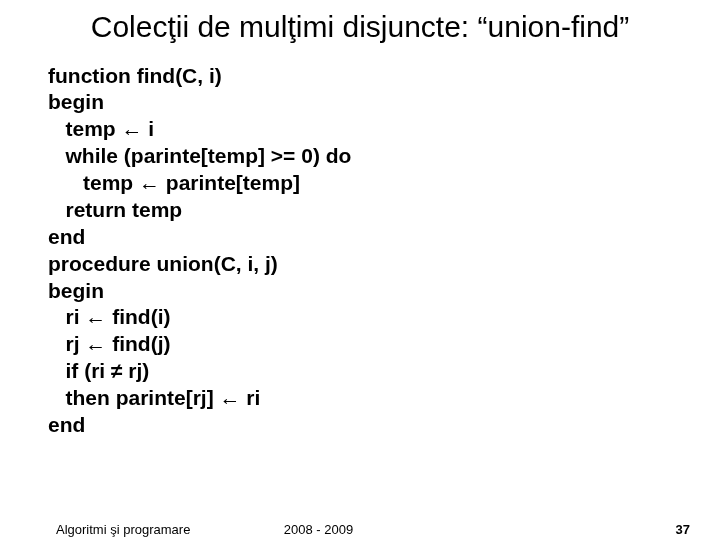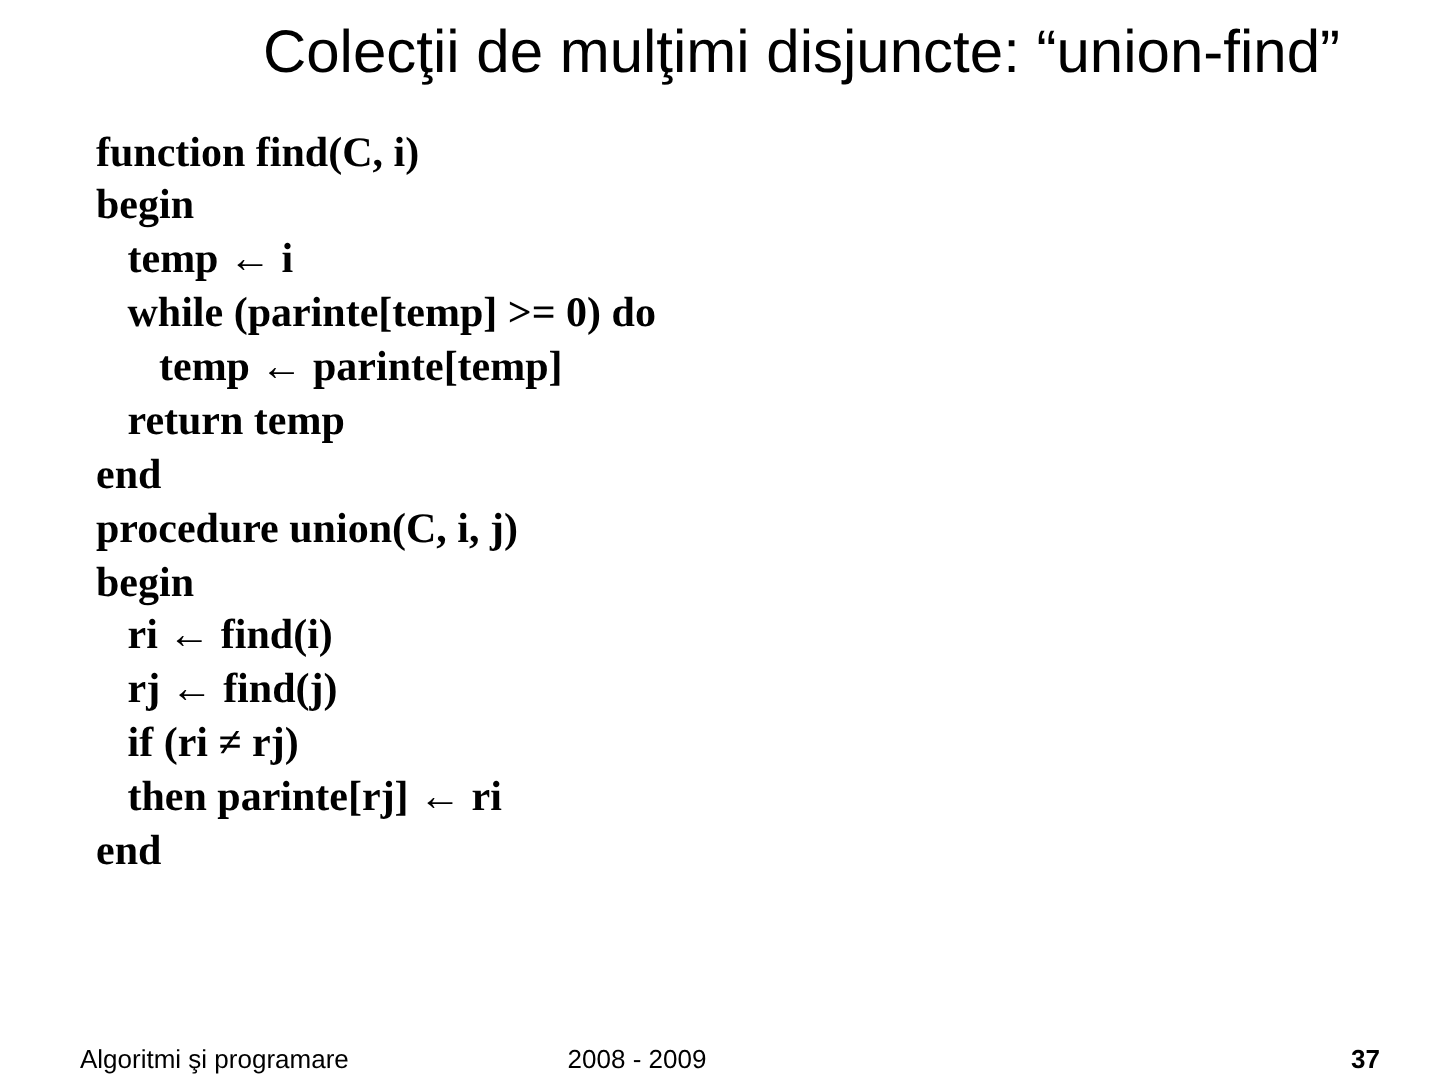--- a/index.html
+++ b/index.html
@@ -12,44 +12,44 @@
   }
   .slide {
     width: 720px;
     height: 540px;
     padding: 10px 40px 0 40px;
     position: relative;
   }
   .title {
     font-size: 30px;
     line-height: 1.15;
-    text-align: right;
+    text-align: center;
     font-weight: 400;
     margin: 0 10px 18px 10px;
     font-family: Verdana, Arial, sans-serif;
   }
   .code {
-    font-family: Liberation Serif, serif;
+    font-family: Liberation Sans, sans-serif;
     font-size: 21px;
     line-height: 1.28;
     white-space: pre;
     font-weight: bold;
     margin-left: 8px;
   }
   .footer {
     position: absolute;
     bottom: 18px;
     left: 0;
     width: 720px;
     font-size: 13px;
     font-family: Arial, sans-serif;
   }
   .footer-left {
     position: absolute;
-    left: 40px;
+    left: 56px;
   }
   .footer-center {
     position: absolute;
     left: 0;
     width: 608px;
     text-align: center;
     padding-left: 29px;
   }
   .footer-right {
     position: absolute;

